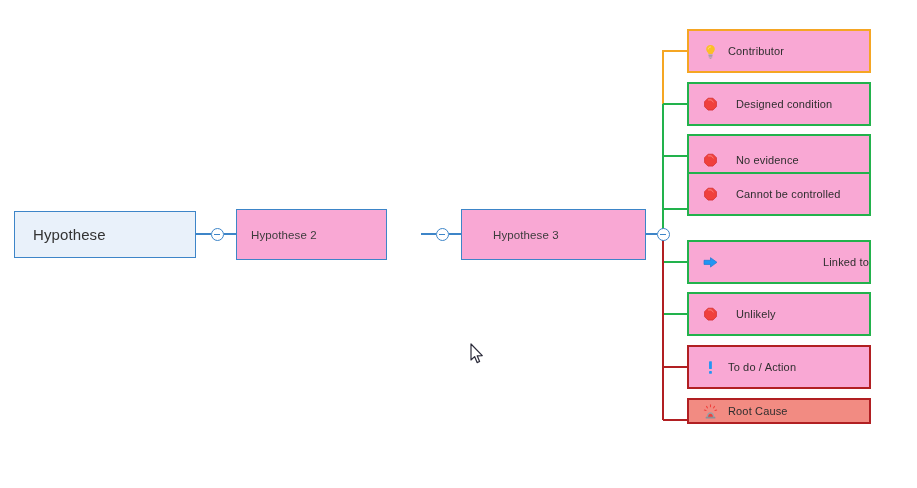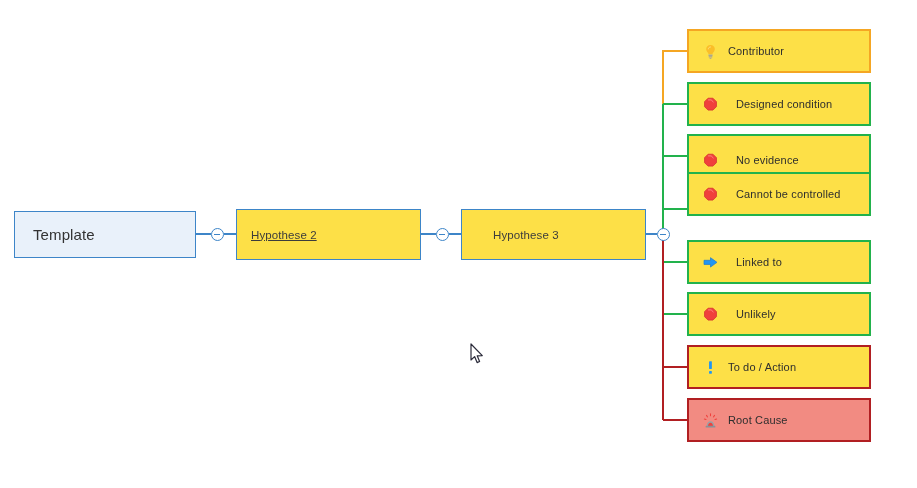--- a/index.html
+++ b/index.html
@@ -32,21 +32,21 @@
     height: 488px;
     pointer-events: none;
   }
 
   
   .node {
     position: absolute;
     box-sizing: border-box;
     display: flex;
     align-items: center;
-    background: #fde047;
+    background: #f9a8d4;
   }
 
   
   .chain-node {
     border: 1.6px solid #3d85c8;
     padding-left: 14px;
     font-size: 11.5px;
     color: #3c3c3c;
     letter-spacing: 0.1px;
   }
@@ -142,23 +142,23 @@
 
     <g stroke="#b11f22" stroke-width="2" fill="none">
       <line x1="663" y1="234" x2="663" y2="420"></line>
       <line x1="663" y1="367" x2="687" y2="367"></line>
       <line x1="663" y1="420" x2="687" y2="420"></line>
     </g>
   </svg>
 
   <div id="chain-layer">
       <div class="node chain-node root" style="left: 14px; top: 211px; width: 182px; height: 47px;">
-        <span>Template</span>
-      </div>
-      <div class="node chain-node" style="left: 236px; top: 209px; width: 185px; height: 51px; text-decoration: underline;">
+        <span>Hypothese</span>
+      </div>
+      <div class="node chain-node" style="left: 236px; top: 209px; width: 151px; height: 51px;">
         <span>Hypothese 2</span>
       </div>
       <div class="node chain-node" style="left: 461px; top: 209px; width: 185px; height: 51px; padding-left: 31px;">
         <span>Hypothese 3</span>
       </div>
     </div>
 
   <div id="category-layer">
       <div class="node cat-node accent-orange" style="left: 687px; top: 29px; width: 184px; height: 44px;">
         <svg viewBox="0 0 20 20" class="cat-icon">
@@ -187,21 +187,21 @@
         <span class="cat-label">No evidence</span>
       </div>
       <div class="node cat-node accent-green" style="left: 687px; top: 172px; width: 184px; height: 44px;">
         <svg viewBox="0 0 20 20" class="cat-icon">
           <path d="M7.1 2.6 h5.8 L17 6.7 v5.8 L12.9 16.6 H7.1 L3 12.5 V6.7 Z" fill="#f0403c"></path>
           <path d="M7.1 2.6 h5.8 L17 6.7 v5.8 L12.9 16.6 H7.1 L3 12.5 V6.7 Z" fill="none" stroke="#d32f2f" stroke-width="0.9"></path>
           <path d="M7.6 4.6 h3.2 L13.2 6.9" fill="none" stroke="#ff8a85" stroke-width="1.1" stroke-linecap="round"></path>
         </svg>
         <span class="cat-label">Cannot be controlled</span>
       </div>
-      <div class="node cat-node accent-green" style="left: 687px; top: 240px; width: 184px; height: 44px;">
+      <div class="node cat-node accent-green" style="left: 687px; top: 240px; width: 184px; height: 44px; justify-content: space-between;">
         <svg viewBox="0 0 20 20" class="cat-icon">
           <path d="M2.4 7.4 h7.6 V4.3 L17.6 9.8 L10 15.4 v-3.1 H2.4 Z" fill="#2196f3"></path>
           <path d="M2.4 7.4 h7.6 V4.3 L17.6 9.8 L10 15.4 v-3.1 H2.4 Z" fill="none" stroke="#1976d2" stroke-width="0.8" stroke-linejoin="round"></path>
         </svg>
         <span class="cat-label">Linked to</span>
       </div>
       <div class="node cat-node accent-green" style="left: 687px; top: 292px; width: 184px; height: 44px; text-align: right;">
         <svg viewBox="0 0 20 20" class="cat-icon">
           <path d="M7.1 2.6 h5.8 L17 6.7 v5.8 L12.9 16.6 H7.1 L3 12.5 V6.7 Z" fill="#f0403c"></path>
           <path d="M7.1 2.6 h5.8 L17 6.7 v5.8 L12.9 16.6 H7.1 L3 12.5 V6.7 Z" fill="none" stroke="#d32f2f" stroke-width="0.9"></path>
@@ -209,21 +209,21 @@
         </svg>
         <span class="cat-label">Unlikely</span>
       </div>
       <div class="node cat-node accent-red" style="left: 687px; top: 345px; width: 184px; height: 44px;">
         <svg viewBox="0 0 20 20" class="cat-icon">
           <rect x="8.3" y="2.6" width="3.3" height="9.2" rx="0.5" fill="#2196f3"></rect>
           <rect x="8.3" y="14.1" width="3.3" height="3.2" rx="0.5" fill="#2196f3"></rect>
         </svg>
         <span class="cat-label">To do / Action</span>
       </div>
-      <div class="node cat-node accent-red filled-red" style="left: 687px; top: 398px; width: 184px; height: 44px;">
+      <div class="node cat-node accent-red filled-red" style="left: 687px; top: 398px; width: 184px; height: 26px;">
         <svg viewBox="0 0 20 20" class="cat-icon">
           <path d="M5.6 16.4 c0-3.1 1.9-5.4 4.4-5.4 s4.4 2.3 4.4 5.4 Z" fill="#9aa0a6"></path>
           <path d="M7.1 16.4 c0-2.2 1.2-3.8 2.9-3.8 s2.9 1.6 2.9 3.8 Z" fill="#f0403c"></path>
           <rect x="4.3" y="16.2" width="11.4" height="1.9" rx="0.6" fill="#8a9096"></rect>
           <g stroke="#f0403c" stroke-width="1.2" stroke-linecap="round">
             <line x1="10" y1="2.1" x2="10" y2="4.3"></line>
             <line x1="5.3" y1="4.0" x2="6.5" y2="5.8"></line>
             <line x1="14.7" y1="4.0" x2="13.5" y2="5.8"></line>
             <line x1="2.8" y1="8.3" x2="4.7" y2="8.9"></line>
             <line x1="17.2" y1="8.3" x2="15.3" y2="8.9"></line>

